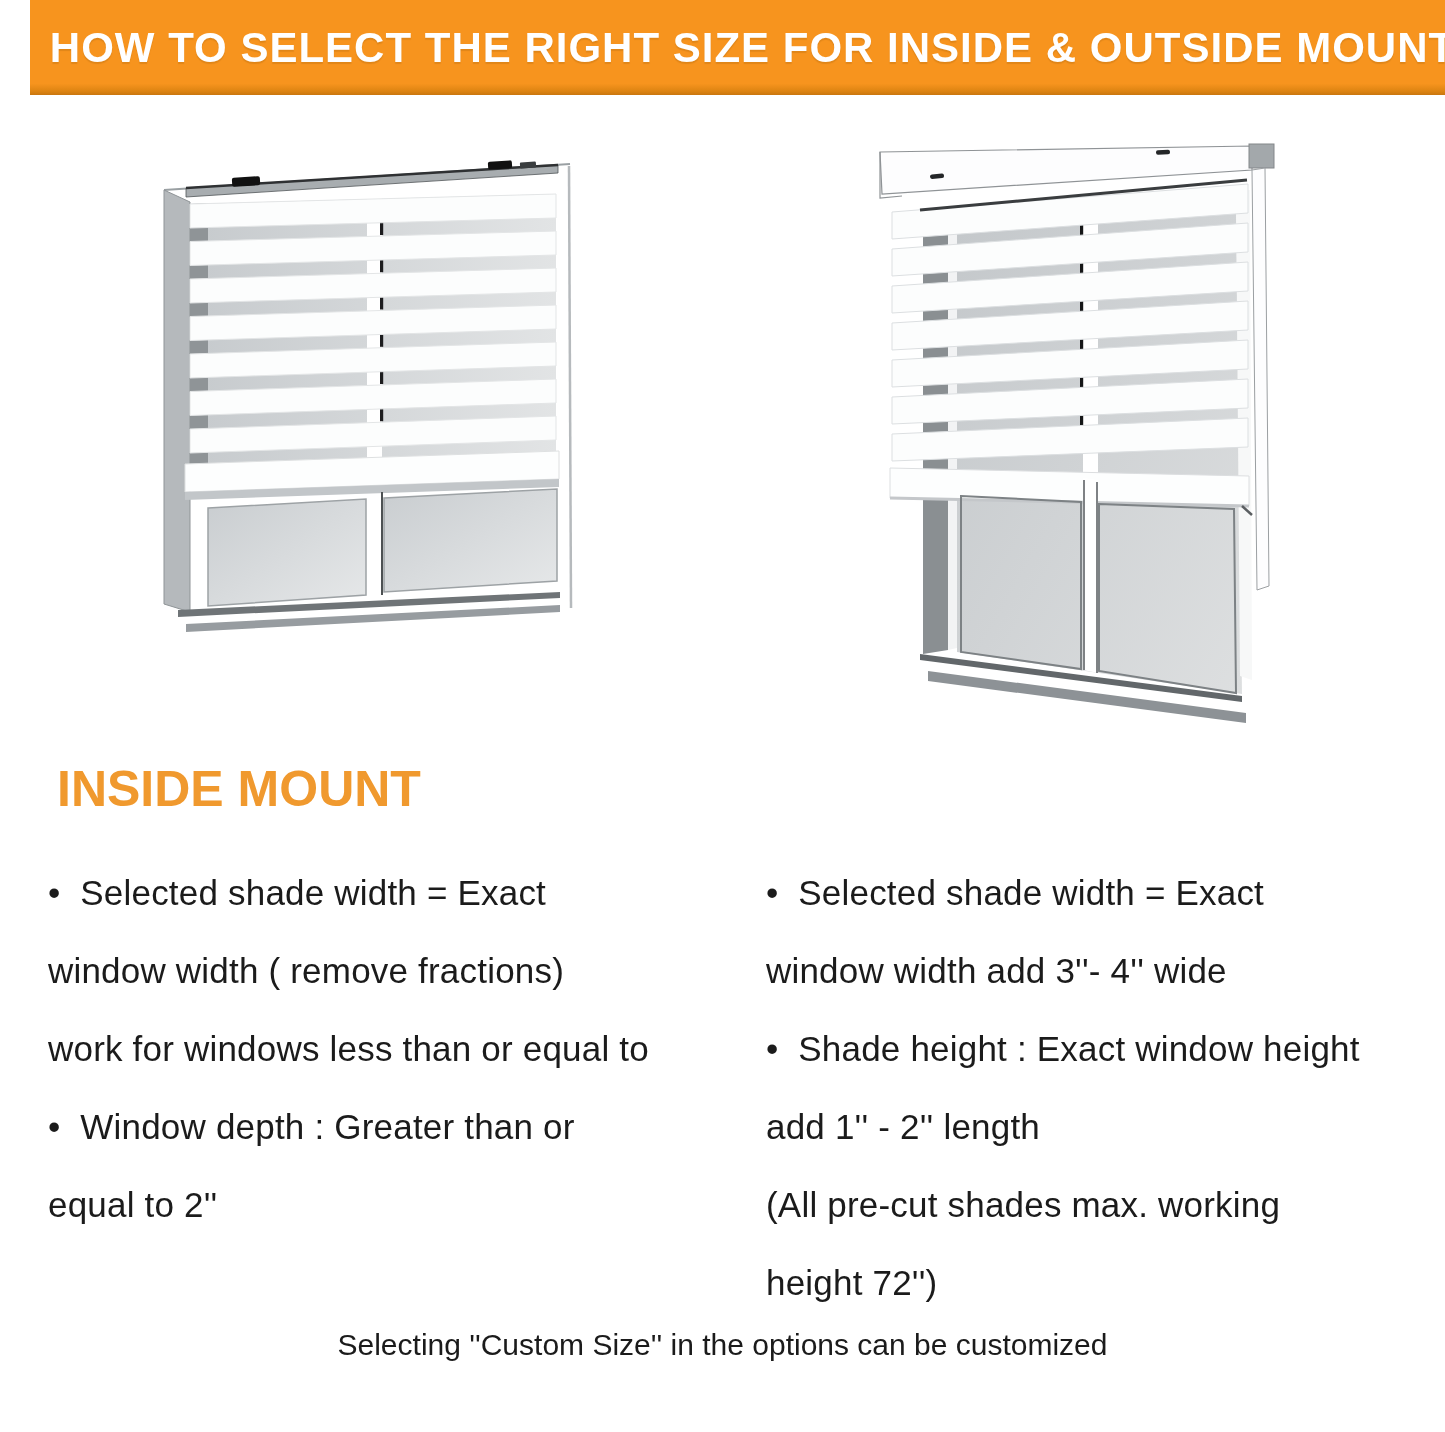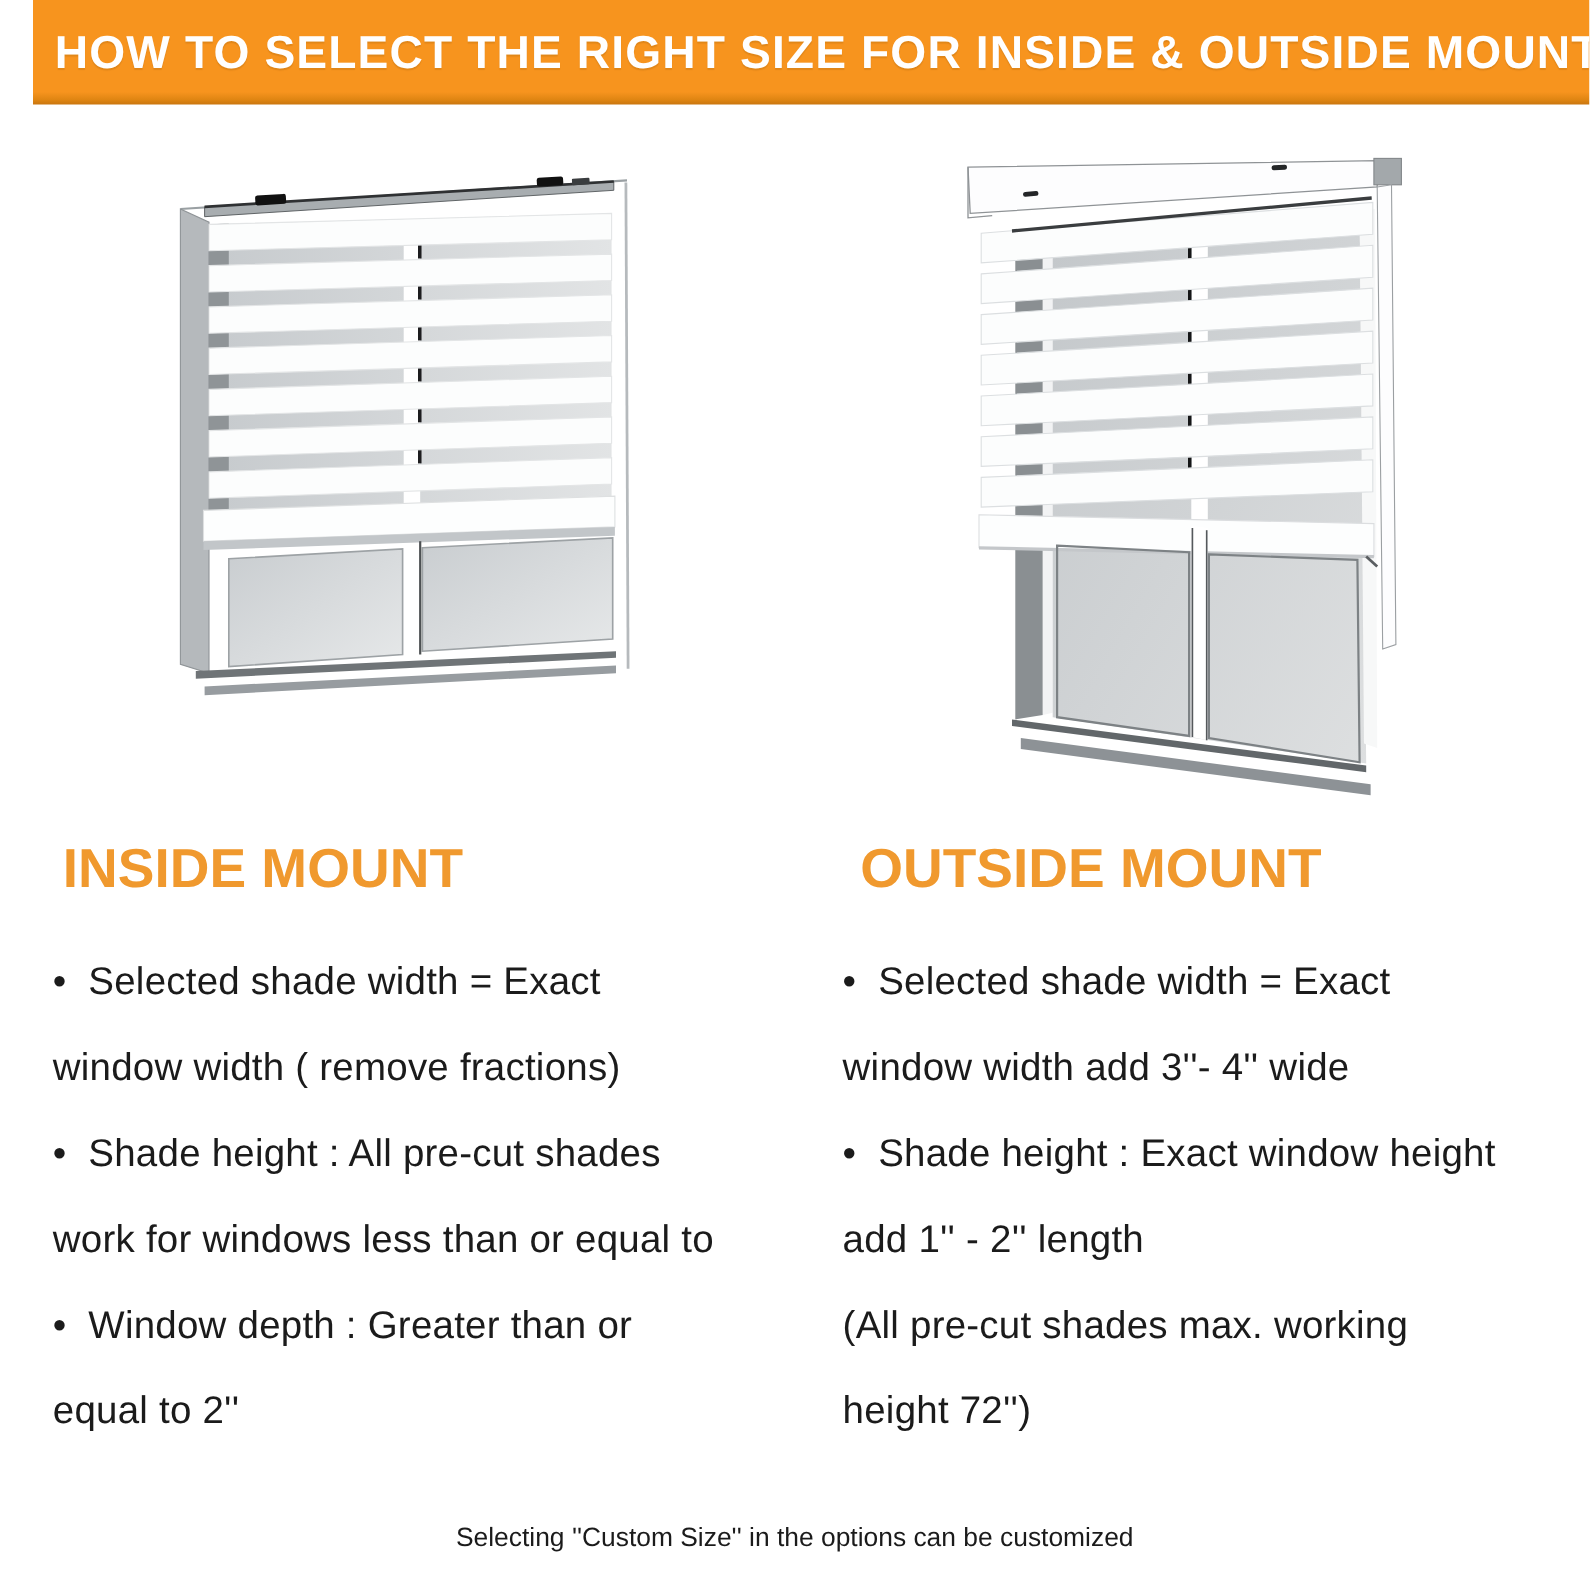--- a/index.html
+++ b/index.html
@@ -42,23 +42,23 @@
   .h-outside{left:770px;top:748px;}
   .col{position:absolute;}
   .col-inside{left:30px;top:845px;width:700px;}
   .col-outside{left:748px;top:845px;width:680px;}
   .line{
     margin:18px;height:60px;line-height:60px;
     font-size:35px;color:var(--ink);
     white-space:pre;letter-spacing:0.2px;
   }
   .footer-note{
-    position:absolute;left:0;top:1384px;width:1445px;
+    position:absolute;left:0;top:1328px;width:1445px;
     text-align:center;margin:0;
-    font-size:24px;color:var(--ink);
+    font-size:30px;color:var(--ink);
     white-space:nowrap;
   }
 </style>
 </head>
 <body>
 
 <div class="page">
 
   <header class="banner">
     <h1>HOW TO SELECT THE RIGHT SIZE FOR INSIDE &amp; OUTSIDE MOUNT</h1>
@@ -182,26 +182,24 @@
         <rect x="90" y="46" width="14" height="4.5" rx="2" fill="#242628" transform="rotate(-5 97 48)"></rect>
         <rect x="316" y="22" width="14" height="4.5" rx="2" fill="#242628" transform="rotate(-3 323 24)"></rect>
         <rect x="409" y="16" width="25" height="24" fill="#a3a8ab" stroke="#83878a" stroke-width="1"></rect>
         <line x1="80" y1="82" x2="407" y2="52" stroke="#3a3d3f" stroke-width="3"></line>
         <polygon points="412,42 425,40 429,458 417,462" fill="#fdfdfe" stroke="#9b9fa2" stroke-width="1"></polygon>
       </g>
     </svg>
   </figure>
 
   <h2 class="mount-heading h-inside">INSIDE MOUNT</h2>
-  <h2 class="mount-heading h-outside">OUTSIDE MOUNT</h2>
 
   <div class="col col-inside">
     <p class="line">•  Selected shade width = Exact</p>
     <p class="line">window width ( remove fractions)</p>
-    <p class="line">•  Shade height : All pre-cut shades</p>
     <p class="line">work for windows less than or equal to</p>
     <p class="line">•  Window depth : Greater than or</p>
     <p class="line">equal to 2''</p>
   </div>
 
   <div class="col col-outside">
     <p class="line">•  Selected shade width = Exact</p>
     <p class="line">window width add 3''- 4'' wide</p>
     <p class="line">•  Shade height : Exact window height</p>
     <p class="line">add 1'' - 2'' length</p>

